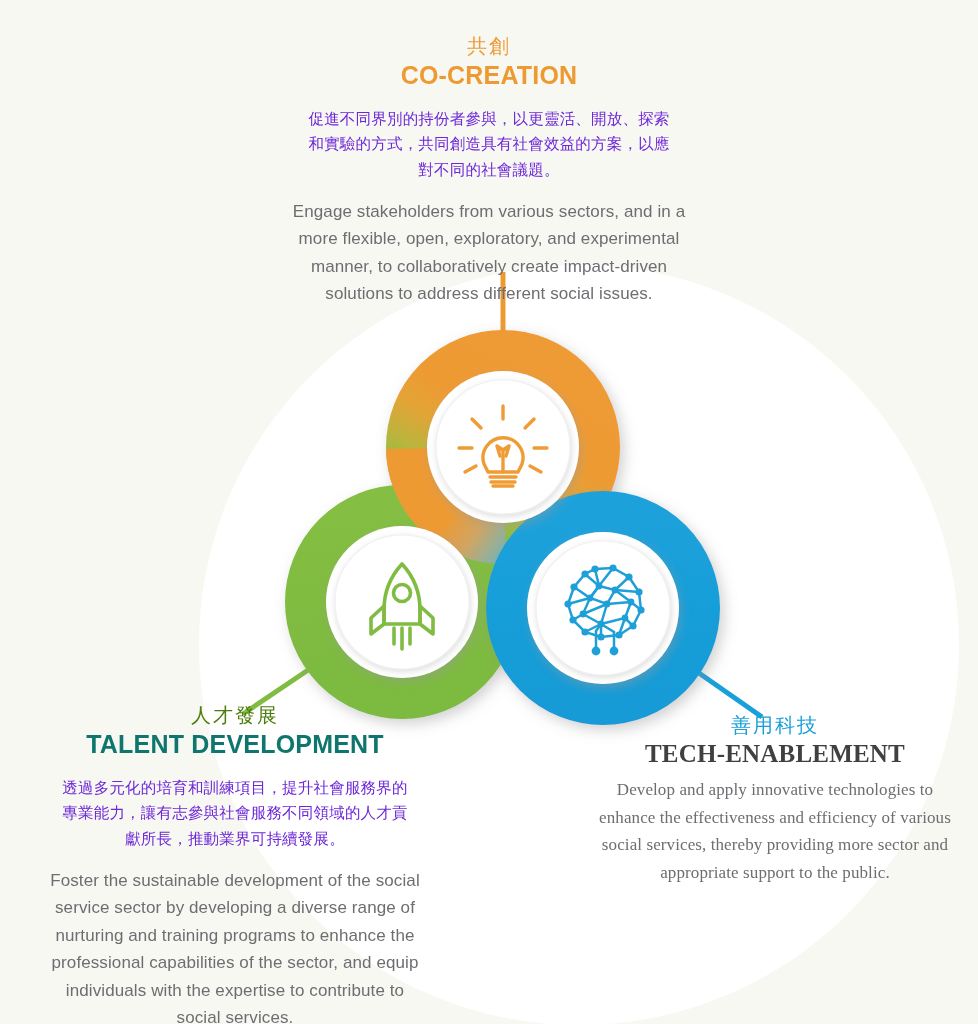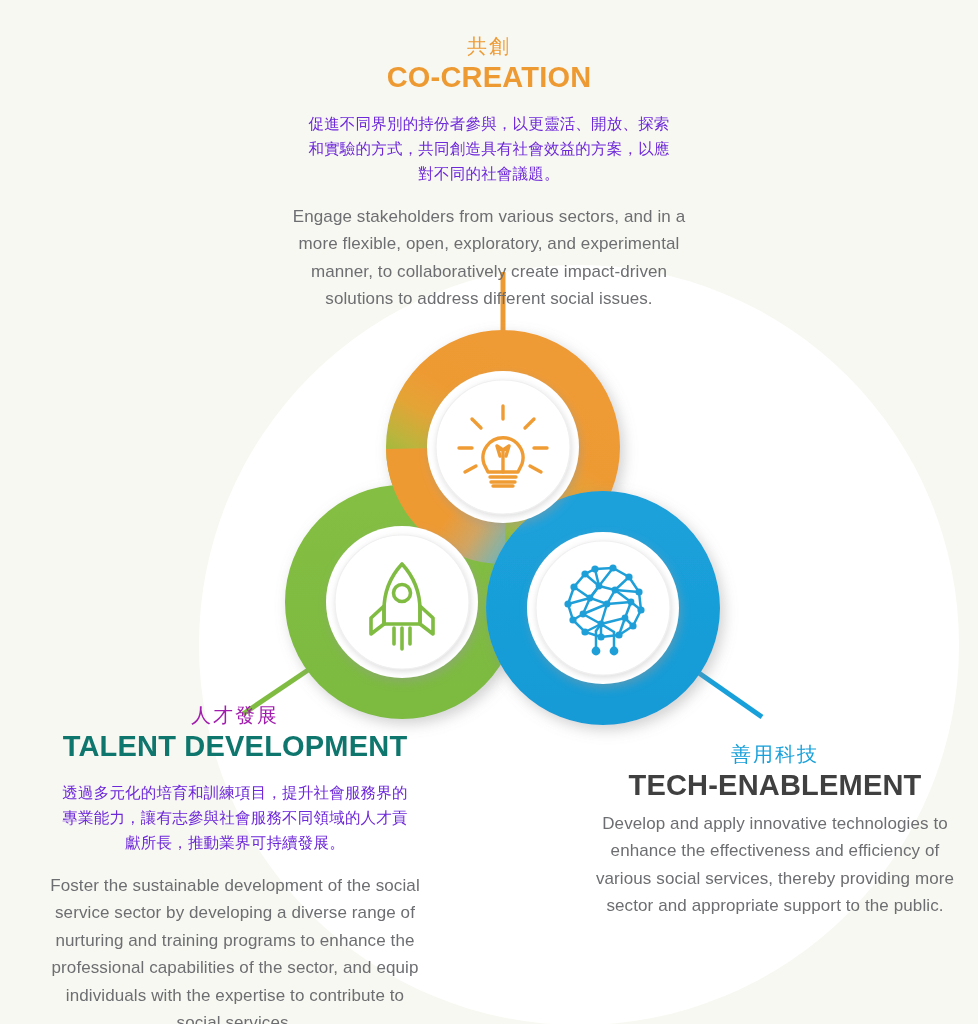--- a/index.html
+++ b/index.html
@@ -46,21 +46,21 @@
     text-align: center;
   }
   .zh-title {
     font-size: 20px;
     line-height: 1.25;
     letter-spacing: 2px;
     margin: 0 0 1px 0;
     font-weight: normal;
   }
   .en-title {
-    font-size: 29px;
+    font-size: 25px;
     line-height: 1.2;
     font-weight: bold;
     letter-spacing: 0.2px;
     margin: 0 0 7px 0;
   }
   .zh-body {
     font-size: 15.5px;
     line-height: 1.63;
     color: #6d28d9;
     margin: 16px;
@@ -69,21 +69,21 @@
   .en-body {
     font-size: 17px;
     line-height: 1.62;
     color: #6d6e71;
     margin: 0;
     letter-spacing: 0.1px;
   }
 
   #block-cocreation  { left: 289px; top: 34px;  width: 400px; }
   #block-talent      { left: 44px;  top: 703px; width: 382px; }
-  #block-tech        { left: 588px; top: 742px; width: 374px; }
+  #block-tech        { left: 588px; top: 713px; width: 374px; font-family: Liberation Serif, serif; }
 </style>
 </head>
 <body>
 
 <div id="stage">
 
   <div class="backdrop-circle"></div>
 
   <svg class="rings" viewBox="0 0 978 1024" width="978" height="1024">
     <defs>
@@ -265,21 +265,21 @@
   </svg>
 
   <div class="block" id="block-cocreation">
     <div class="zh-title" style="color:#ee9a33;">共創</div>
     <div class="en-title" style="color:#ee9a33;">CO-CREATION</div>
     <p class="zh-body">促進不同界別的持份者參與，以更靈活、開放、探索和實驗的方式，共同創造具有社會效益的方案，以應對不同的社會議題。</p>
     <p class="en-body">Engage stakeholders from various sectors, and in a more flexible, open, exploratory, and experimental manner, to collaboratively create impact-driven solutions to address different social issues.</p>
   </div>
 
   <div class="block" id="block-talent">
-    <div class="zh-title" style="color:#a21caf;">人才發展</div>
+    <div class="zh-title" style="color:#4d7c0f;">人才發展</div>
     <div class="en-title" style="color:#0f766e;">TALENT DEVELOPMENT</div>
     <p class="zh-body">透過多元化的培育和訓練項目，提升社會服務界的專業能力，讓有志參與社會服務不同領域的人才貢獻所長，推動業界可持續發展。</p>
     <p class="en-body">Foster the sustainable development of the social service sector by developing a diverse range of nurturing and training programs to enhance the professional capabilities of the sector, and equip individuals with the expertise to contribute to social services.</p>
   </div>
 
   <div class="block" id="block-tech">
     <div class="zh-title" style="color:#18a0da;">善用科技</div>
     <div class="en-title" style="color:#404040;">TECH-ENABLEMENT</div>
     <p class="en-body">Develop and apply innovative technologies to enhance the effectiveness and efficiency of various social services, thereby providing more sector and appropriate support to the public.</p>
   </div>

